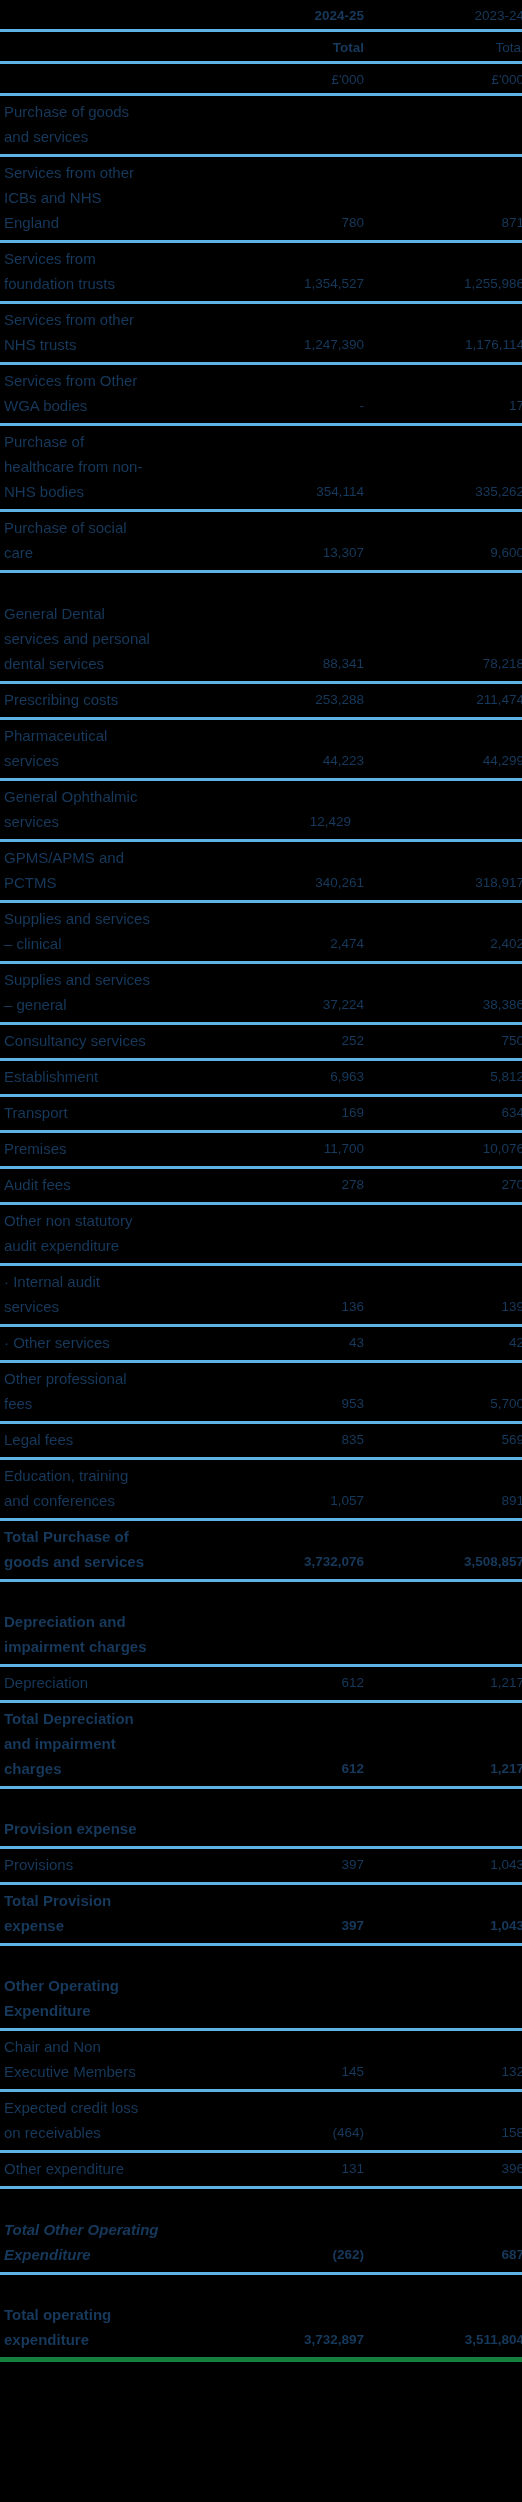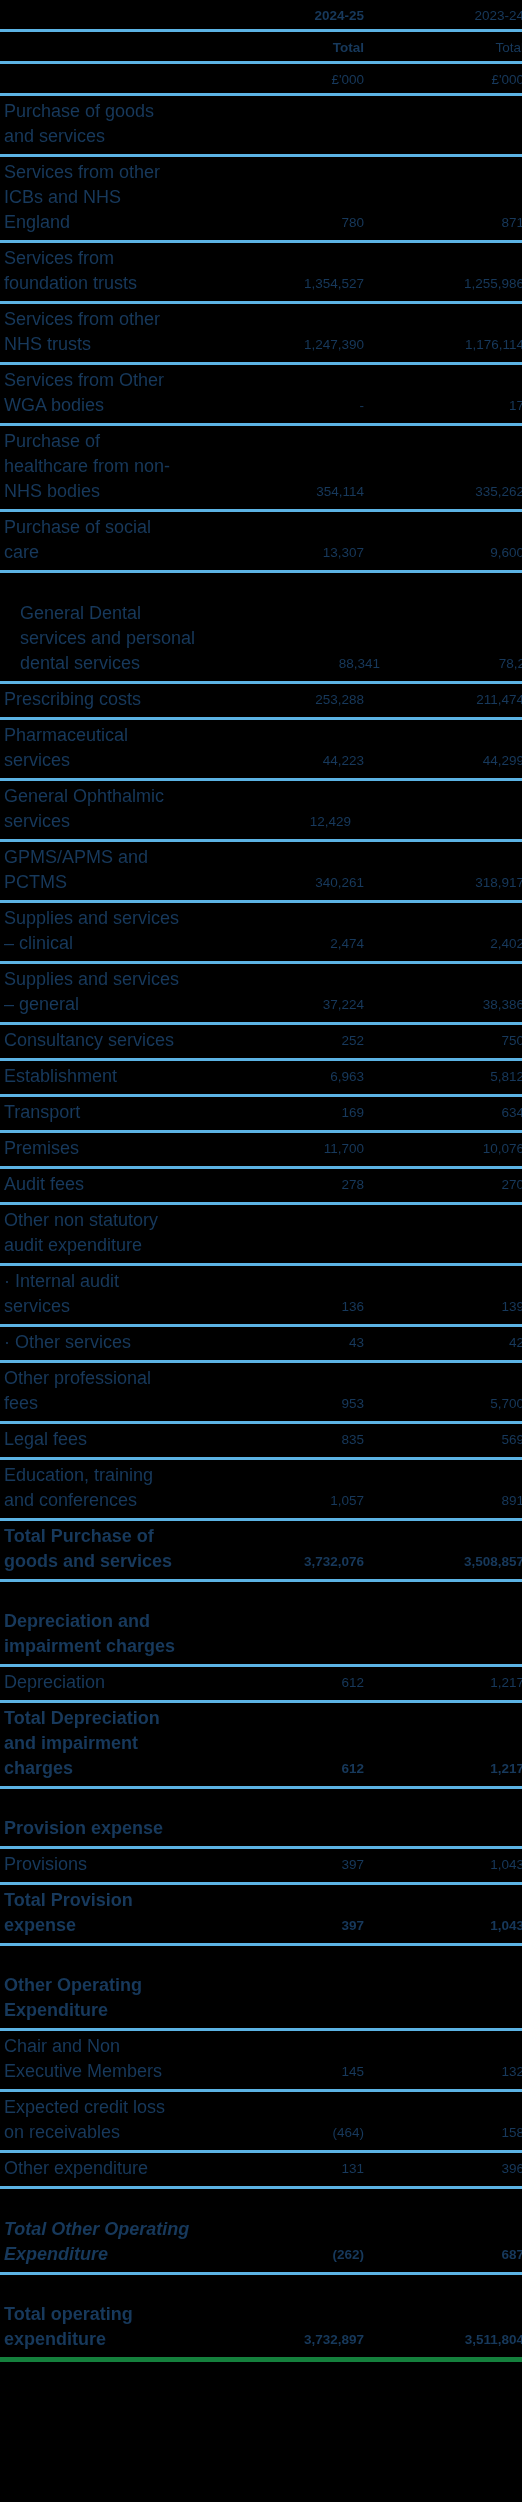--- a/index.html
+++ b/index.html
@@ -22,21 +22,21 @@
   }
   .row.spacer{border-bottom:none;height:24px;}
   .cells{
     display:flex;
     align-items:flex-start;
   }
   .c-label{
     width:192px;
     flex:0 0 192px;
     padding:3px 2px 5px 4px;
-    font-size:18px;
+    font-size:15px;
     line-height:25px;
     color:#17395c;
     white-space:pre-line;
     word-break:normal;
   }
   .c-num{
     width:173px;
     flex:0 0 173px;
     text-align:right;
     font-size:13.5px;
@@ -141,21 +141,21 @@
       <div class="row">
         <div class="cells">
           <div class="c-label">Purchase of social
 care</div>
           <div class="c-num">13,307</div>
           <div class="c-num second">9,600</div>
         </div>
       </div>
       <div class="row">
         <div class="cells">
-          <div class="c-label" style="padding-top: 28px; margin-left: 16px;">General Dental
+          <div class="c-label" style="padding-top: 28px;">General Dental
 services and personal
 dental services</div>
           <div class="c-num">88,341</div>
           <div class="c-num second">78,218</div>
         </div>
       </div>
       <div class="row">
         <div class="cells">
           <div class="c-label">Prescribing costs</div>
           <div class="c-num">253,288</div>

